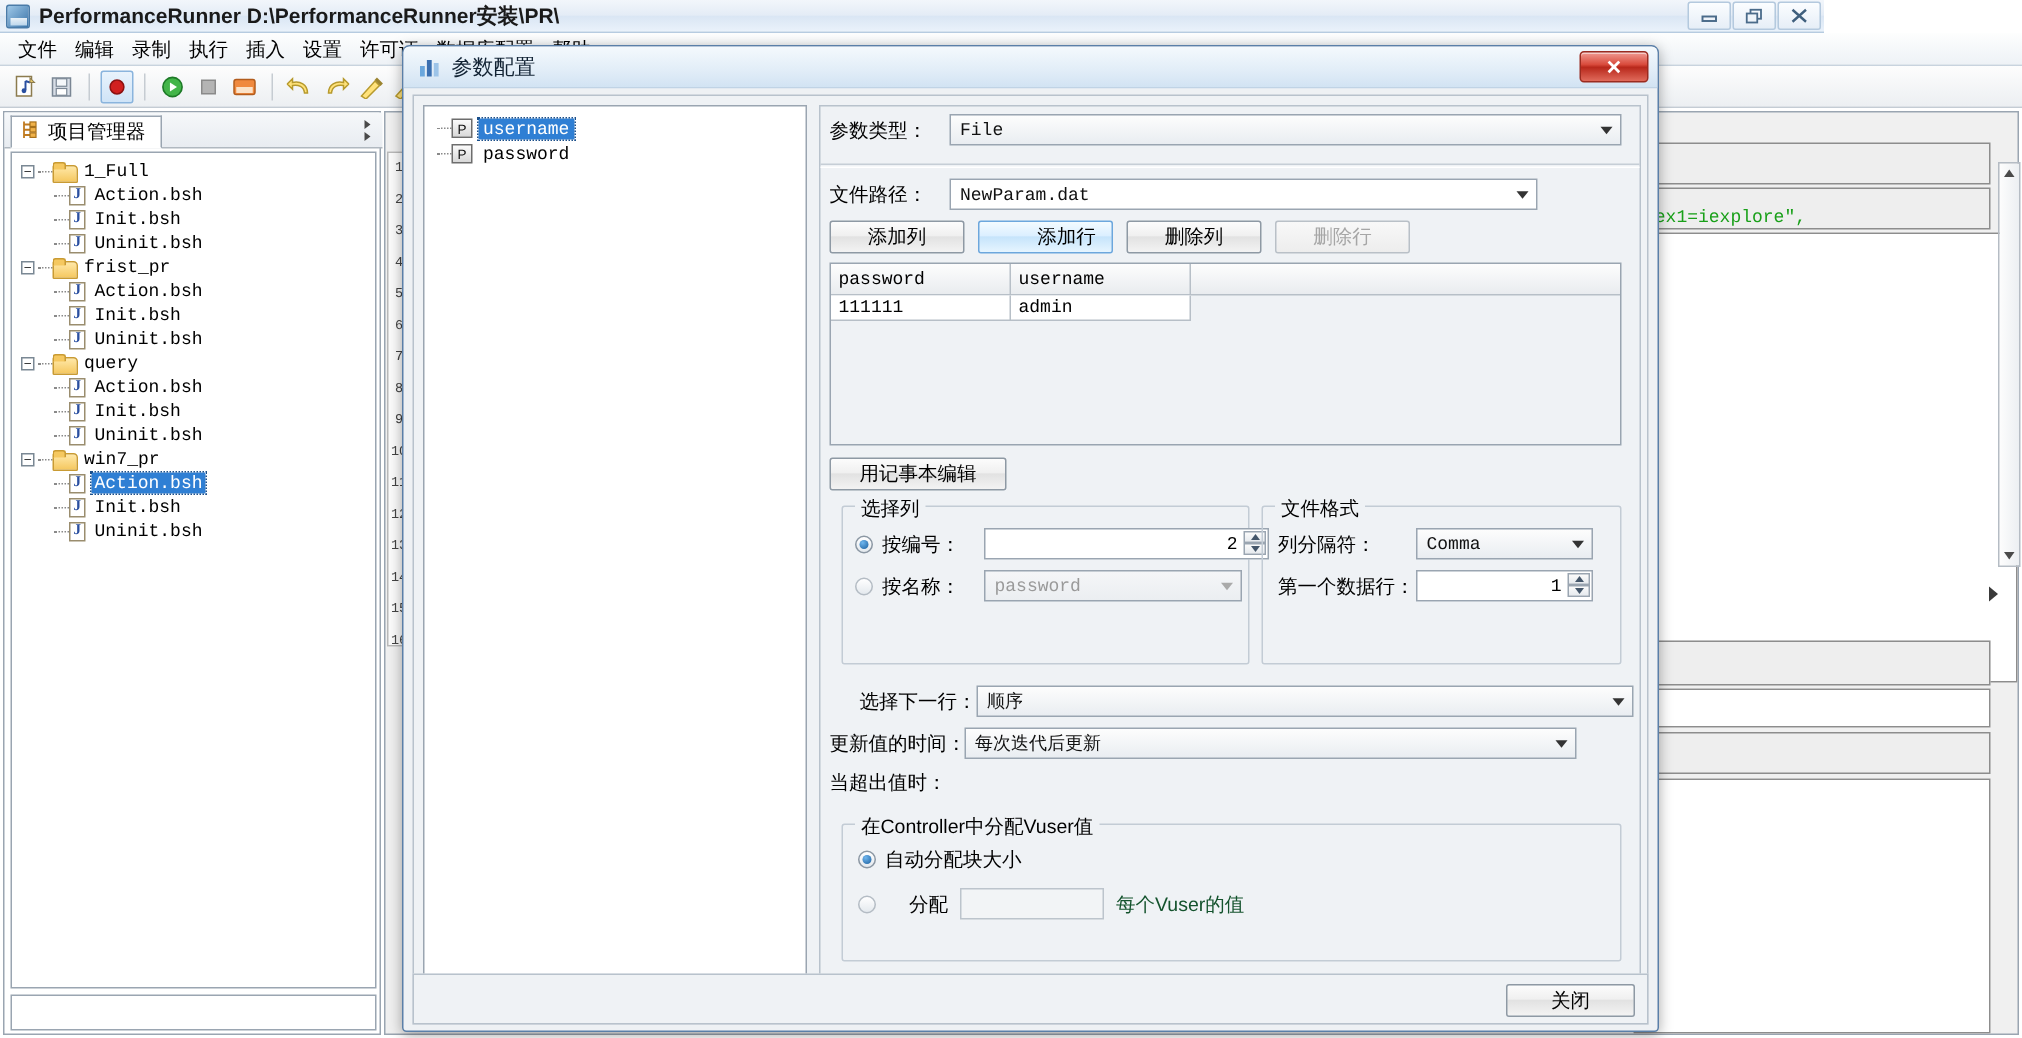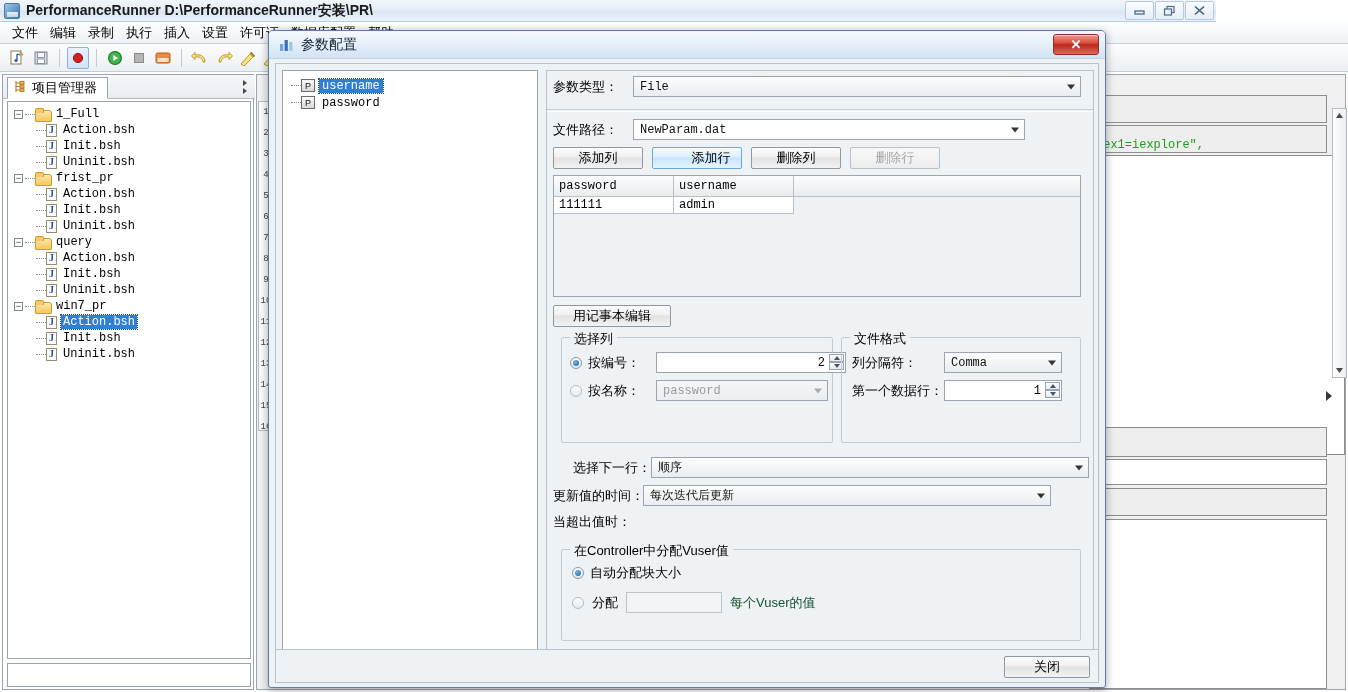--- a/index.html
+++ b/index.html
@@ -740,21 +740,21 @@
         </div>
 
         <div class="group" style="left:14px; top:478px; width:520px; height:92px;">
           <div class="gtitle">在Controller中分配Vuser值</div>
           <div class="row" style="left:10px; top:14px;">
             <span class="radio on"></span>
             <span class="lbl" style="margin-left:6px;">自动分配块大小</span>
           </div>
           <div class="row" style="left:10px; top:42px;">
             <span class="radio dim"></span>
-            <span class="lbl" style="margin-left:8px;">分配</span>
+            <span class="lbl" style="margin-left:22px;">分配</span>
             <span class="txtbox" style="margin-left:8px; width:96px; background:#f2f4f6; border-color:#bcc4cc;">
               <span></span>
             </span>
             <span class="lbl muted" style="margin-left:8px;">每个Vuser的值</span>
           </div>
         </div>
 
       </div>
     </div>
 

